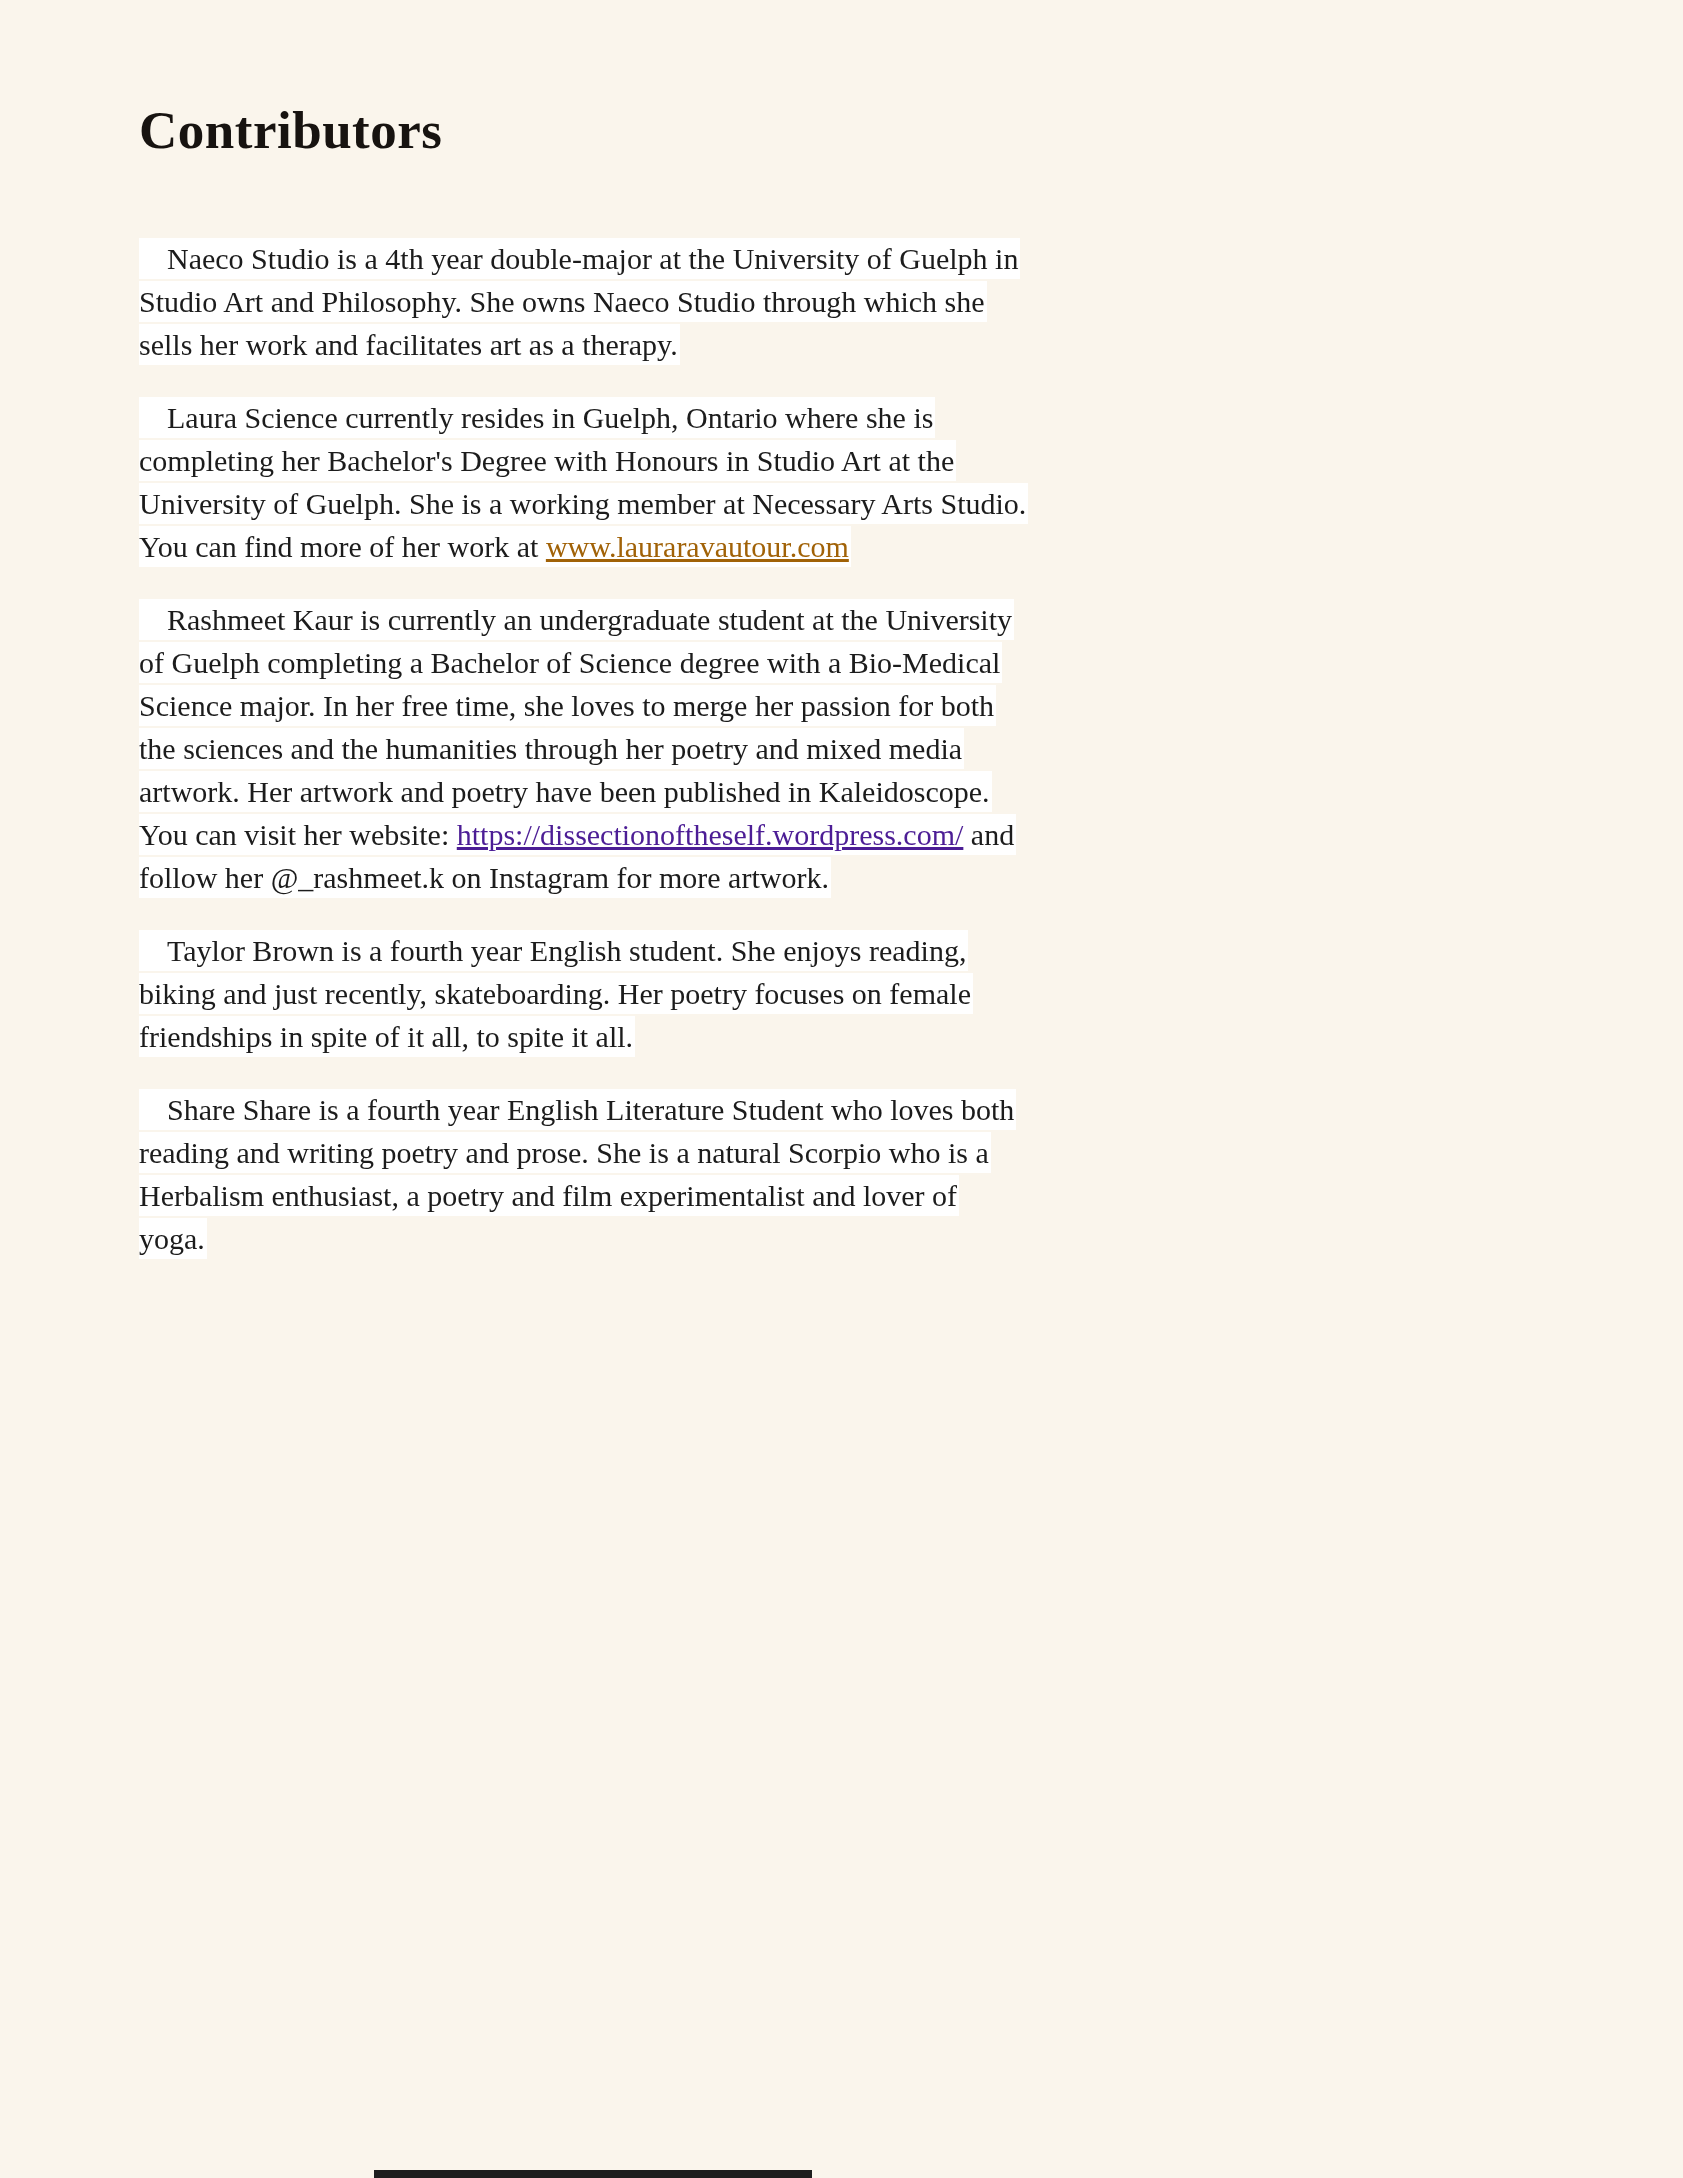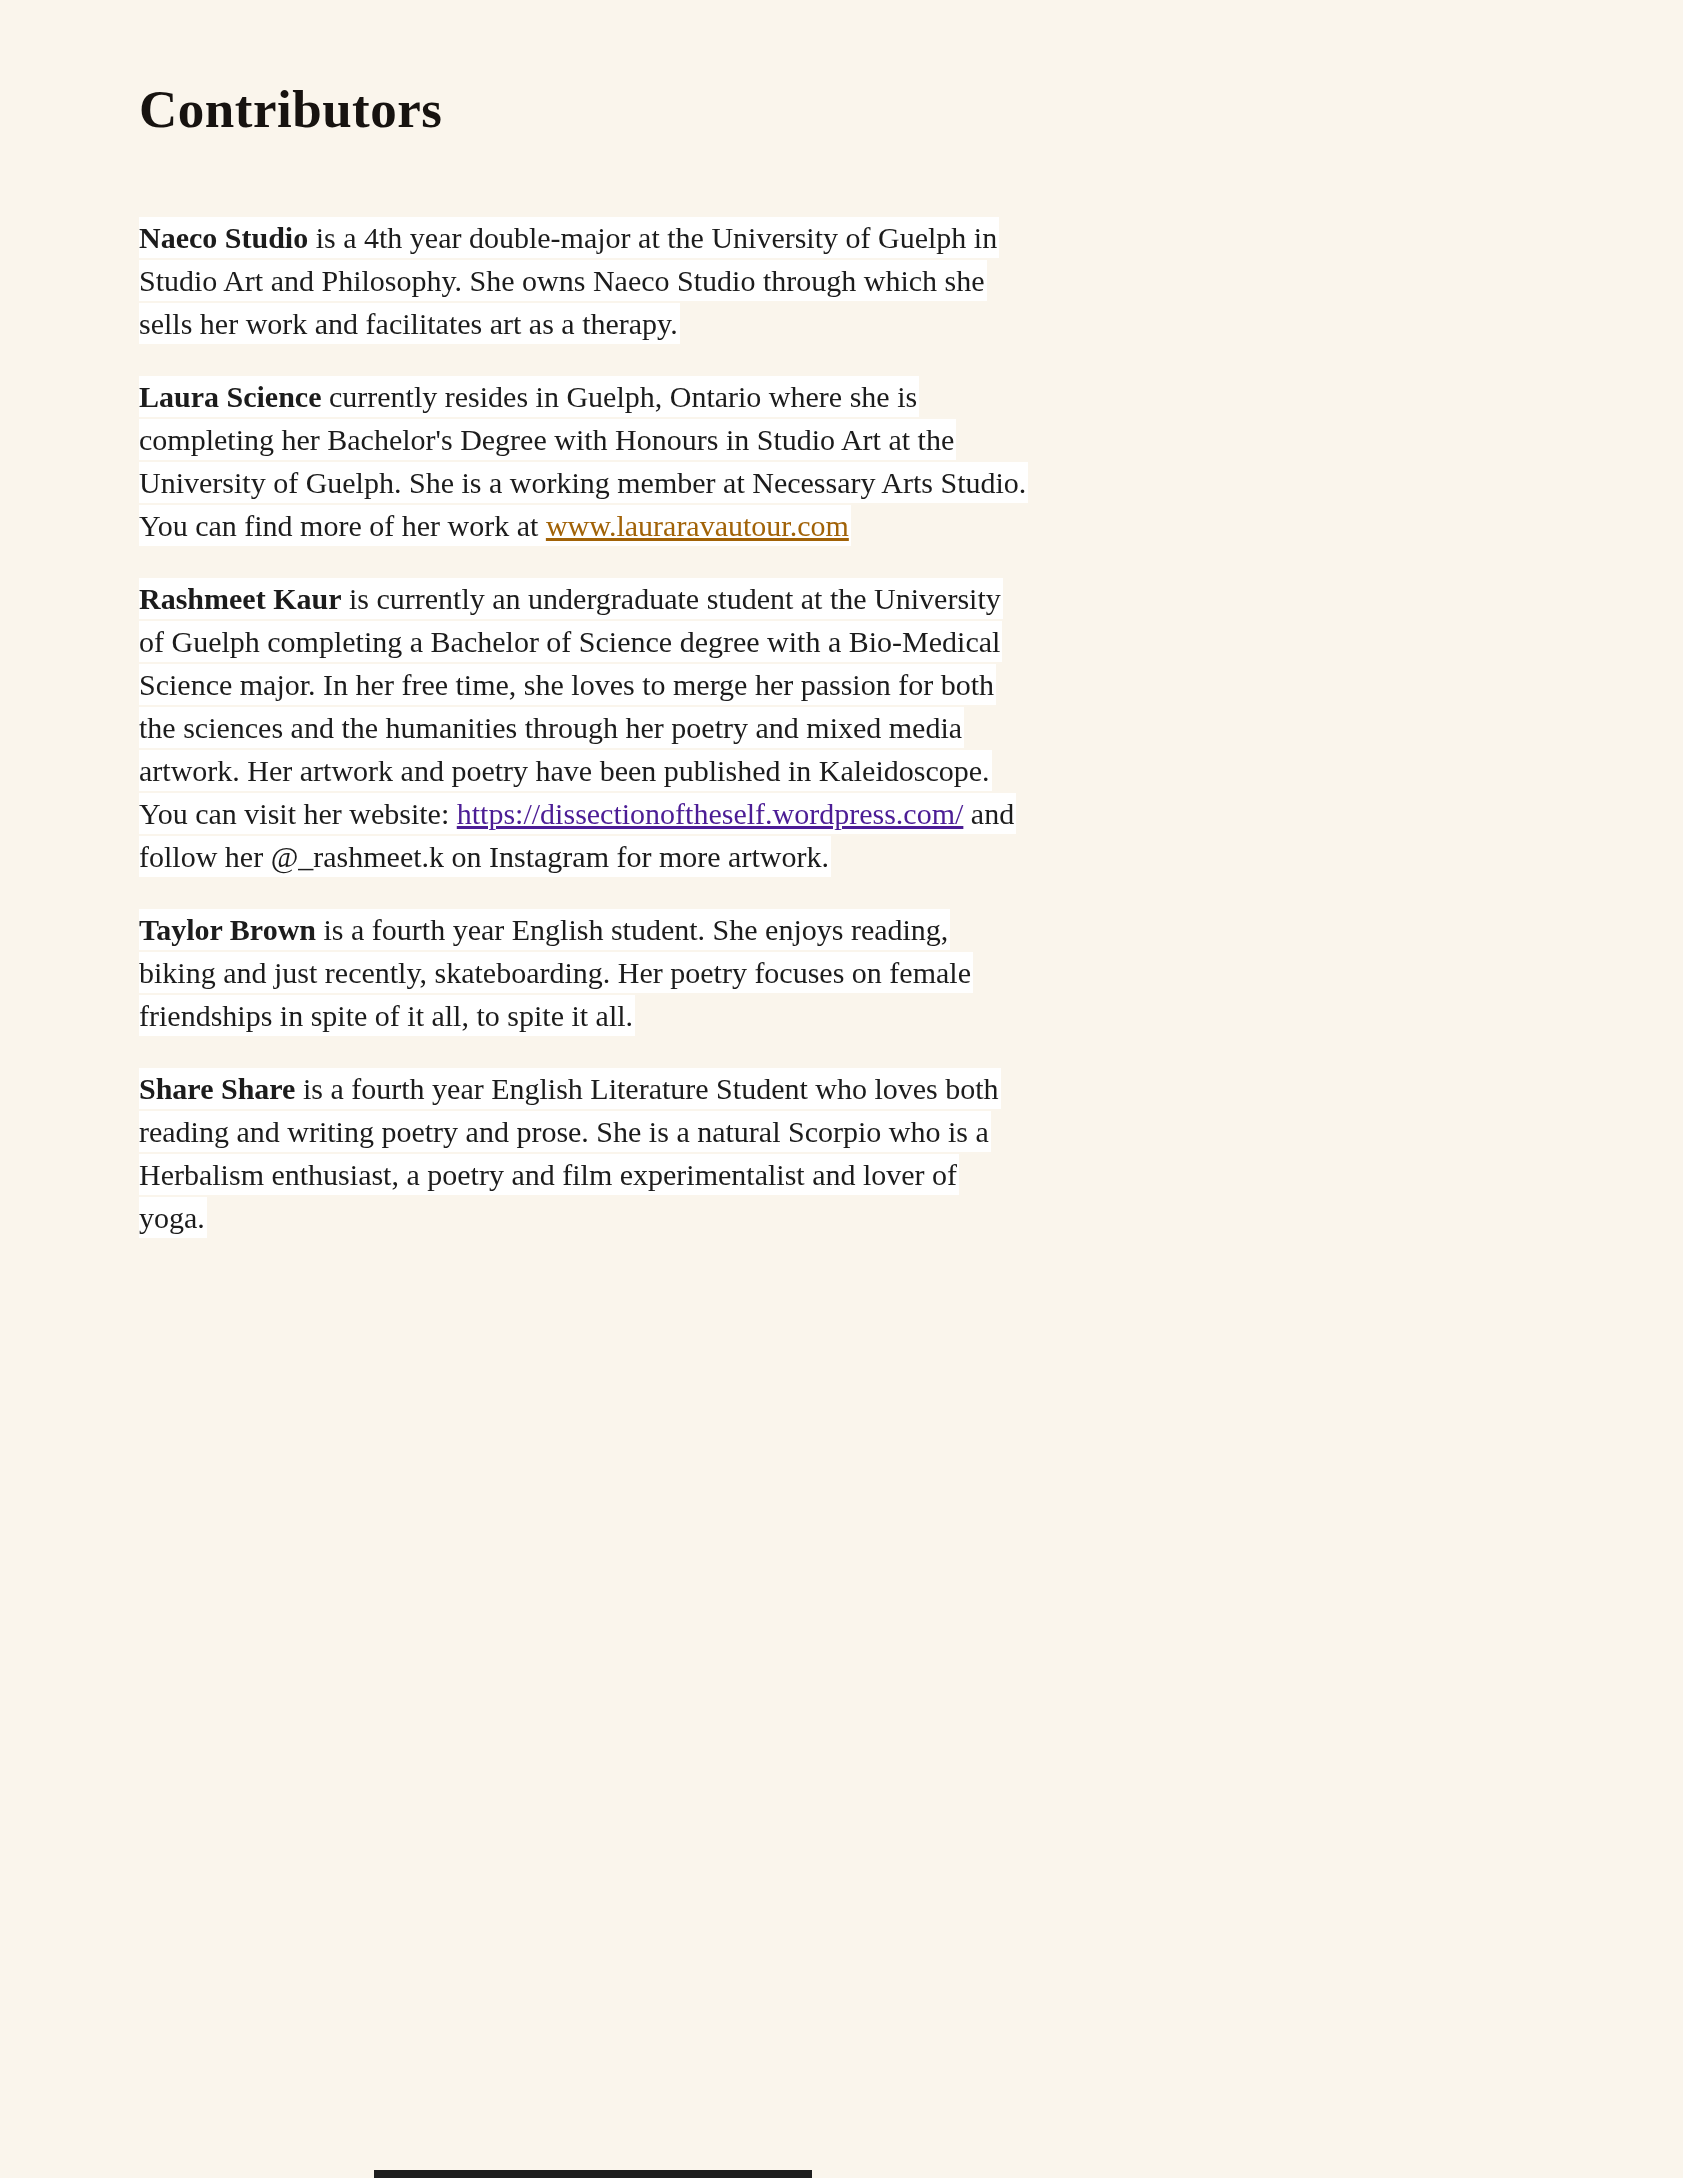--- a/index.html
+++ b/index.html
@@ -16,21 +16,21 @@
     overflow: hidden;
   }
   .page {
     position: absolute;
     top: 0;
     left: 0;
     width: 1683px;
     height: 2178px;
   }
   .content {
-    padding: 79px 0 0 139px;
+    padding: 100px 0 0 139px;
     max-width: 891px;
   }
   h1.title {
     font-size: 53px;
     font-weight: bold;
     margin: 0 0 77px 0;
     letter-spacing: 0.5px;
     color: #171310;
   }
   p.bio {
@@ -38,21 +38,22 @@
     line-height: 43px;
     margin: 0 0 30px 0;
   }
   .hl {
     background: #ffffff;
     padding: 4px 2px 4px 0;
     -webkit-box-decoration-break: clone;
     box-decoration-break: clone;
   }
   .hl strong {
-    font-weight: bold;
+    font-weight: normal;
+    margin-left: 28px;
   }
   a.link {
     text-decoration: underline;
     cursor: pointer;
   }
   a.link-muted {
     color: #a16207;
   }
   a.link-dark {
     color: #4c1d95;

